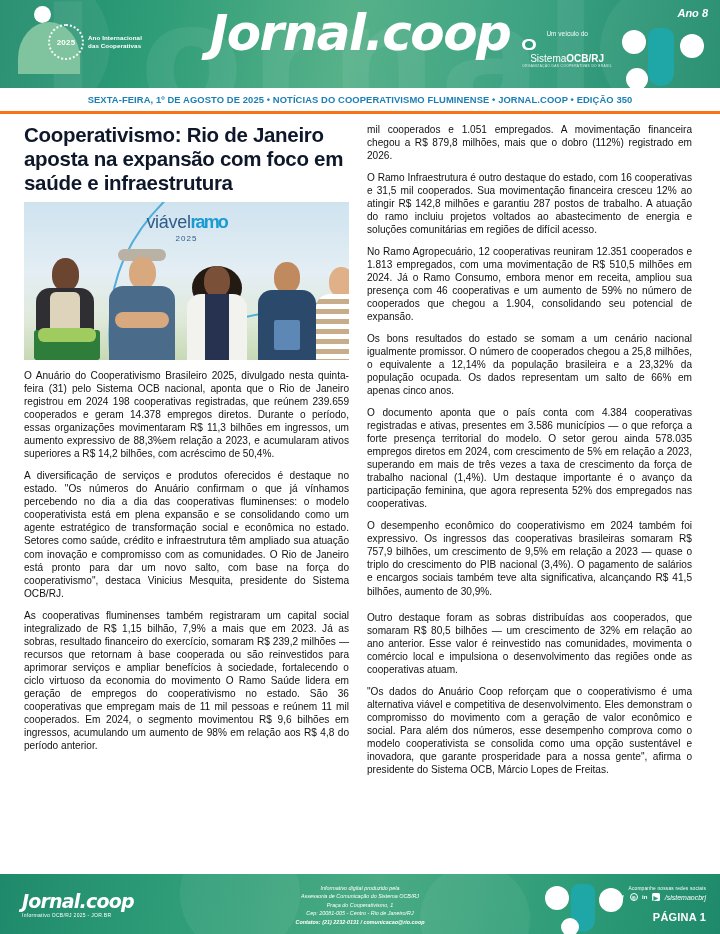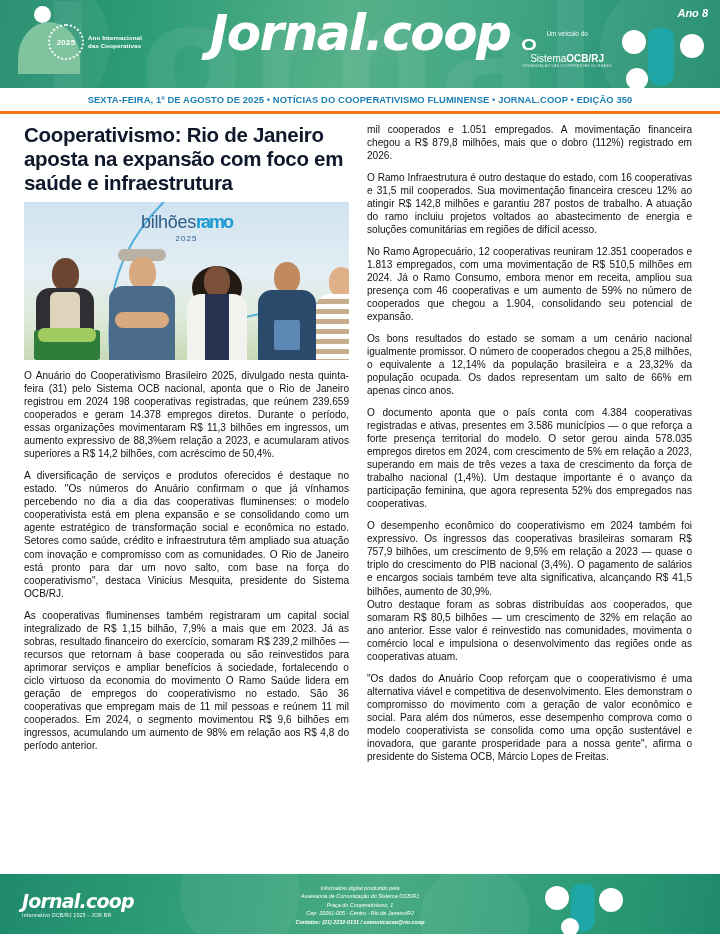--- a/index.html
+++ b/index.html
@@ -129,21 +129,21 @@
   .p-head { border-radius: 48% 48% 45% 45%; margin: 0 auto; }
   .p-hair { position:absolute; border-radius: 50%; }
   .p-torso { border-radius: 14px 14px 0 0; margin: -3px auto 0 auto; }
 
   p.body {
     font-size: 10.1px; line-height: 1.29; color: #111111;
     text-align: justify; text-justify: inter-word;
     margin-bottom: 9px;
     hyphens: none;
   }
-  p.body.tight { margin-bottom: 0; }
+  p.body.tight { margin-bottom: 13px; }
   .subhead {
     font-size: 10.1px; font-weight: 700; color: #111111;
     margin-bottom: 0px;
   }
 
   
   .footer {
     position: absolute; left: 0; bottom: 0;
     width: 720px; height: 60px;
     background: linear-gradient(100deg,#1f8a6b 0%, #2f9d78 25%, #4aab84 52%, #2f9d78 78%, #1f8a6b 100%);
@@ -239,21 +239,21 @@
   <div class="col">
     <h1 class="headline">Cooperativismo: Rio de Janeiro aposta na expansão com foco em saúde e infraestrutura</h1>
 
     <div class="hero">
       <svg class="hero-curve" viewBox="0 0 325 158" preserveAspectRatio="none">
         <path d="M150 -10 C 95 40, 78 95, 88 170" stroke="#2f9ed4" stroke-width="2" fill="none" opacity=".8"></path>
         <path d="M200 120 C 250 108, 300 100, 340 96" stroke="#2f9ed4" stroke-width="2" fill="none" opacity=".8"></path>
       </svg>
 
       <div class="hero-logo">
-        <div class="hero-logo-word"><span>bilhões</span><b>ramo</b></div>
+        <div class="hero-logo-word"><span>viável</span><b>ramo</b></div>
         <div class="hero-logo-year">2025</div>
       </div>
 
       <div class="person" style="left:6px;width:70px;">
         <div class="p-head" style="width:27px;height:33px;background:#6b4530;"></div>
         <div class="p-torso" style="width:58px;height:72px;background:#2f2f33;position:relative;">
           <div style="position:absolute;left:14px;top:4px;width:30px;height:68px;background:#ded3bb;border-radius:6px 6px 0 0;"></div>
           <div style="position:absolute;left:-2px;bottom:0;width:66px;height:30px;background:#2e7d3a;border-radius:3px;"></div>
           <div style="position:absolute;left:2px;bottom:18px;width:58px;height:14px;background:#9fcb5f;border-radius:6px;"></div>
         </div>
@@ -327,13 +327,24 @@
     <div style="font-weight:700;">Contatos: (21) 2232-0131 / comunicacao@rio.coop</div>
   </div>
 
   <div class="ft-person" style="left:545px;top:4px;width:90px;height:56px;">
     <div class="pm-head" style="position:absolute;left:0px;top:8px;width:24px;height:24px;"></div>
     <div class="pm-body" style="position:absolute;left:26px;top:6px;width:24px;height:48px;background:#1fa6a6;border-radius:12px 12px 18px 18px;"></div>
     <div class="pm-head" style="position:absolute;left:54px;top:10px;width:24px;height:24px;"></div>
     <div class="pm-head" style="position:absolute;left:16px;top:40px;width:18px;height:18px;"></div>
   </div>
 
+  <div class="ft-right">
+    <div class="ft-social-lead">Acompanhe nossas redes sociais</div>
+    <div class="ft-social-row">
+      <div class="soc">f</div>
+      <div class="soc circ">◎</div>
+      <div class="soc">in</div>
+      <div class="soc box">▶</div>
+      <div class="ft-handle">/sistemaocbrj</div>
+    </div>
+    <div class="ft-page">PÁGINA 1</div>
+  </div>
 </div>
 
 </body></html>

